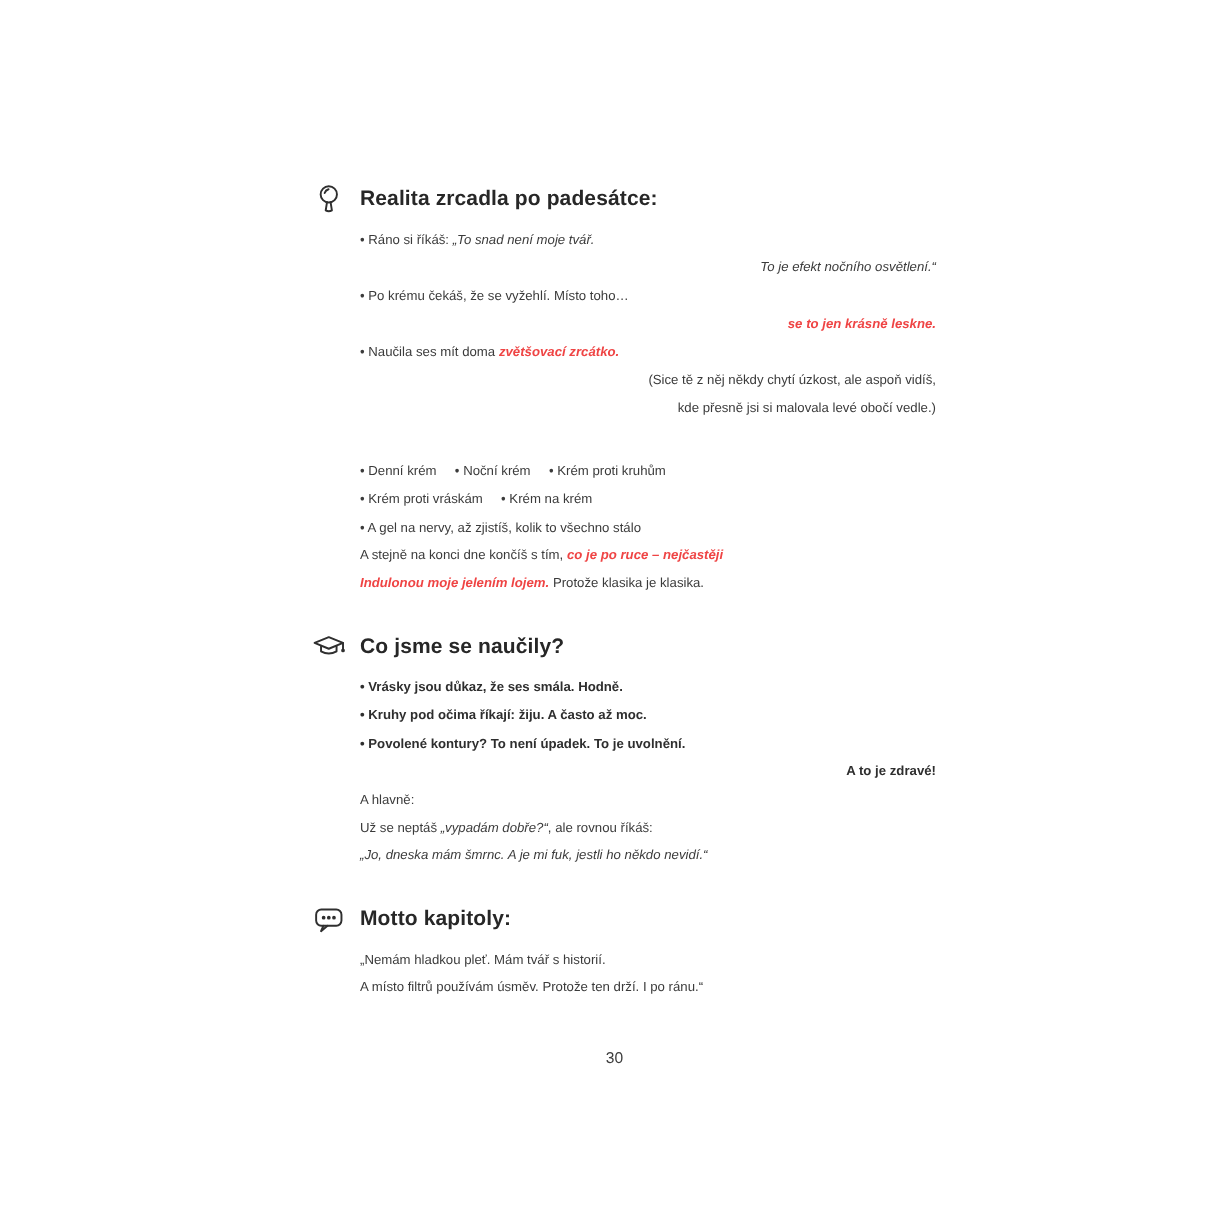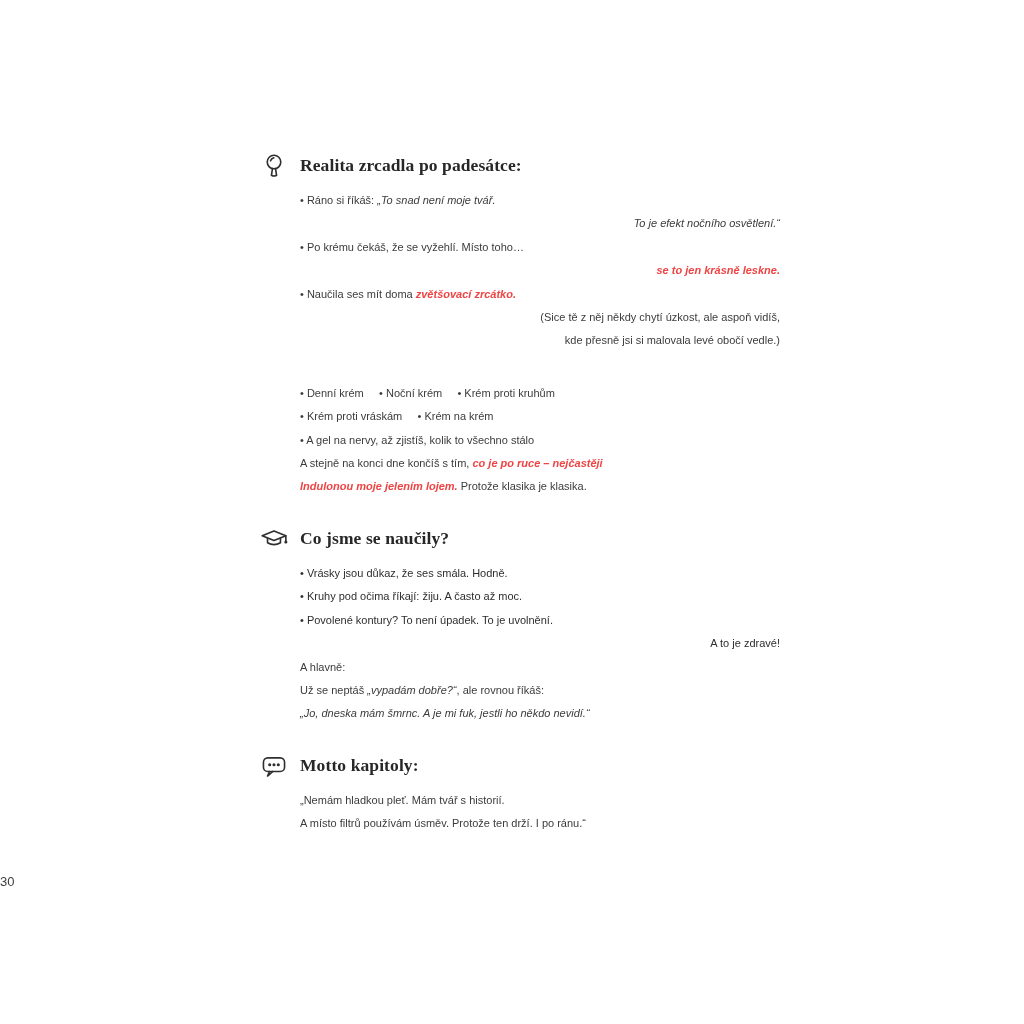--- a/index.html
+++ b/index.html
@@ -32,39 +32,38 @@
     height: 28px;
     display: inline-block;
   }
   .icon svg { width: 28px; height: 28px; display: block; }
   h2 {
     margin: 0;
     font-size: 17.5px;
     font-weight: 700;
     color: #272727;
     letter-spacing: 0.1px;
-    font-family: Liberation Serif, serif;
   }
   .line {
     margin: 0;
     font-size: 11px;
     line-height: 23.4px;
     color: #3b3b3b;
   }
   .indent { padding-left: 10px; text-align: right; }
   .seg { white-space: pre-wrap; }
   .it { font-style: italic; }
-  .bd { font-weight: 400; color: #2e2e2e; }
+  .bd { font-weight: 700; color: #2e2e2e; }
   .bi { font-weight: 700; font-style: italic; color: #ef4444; }
   .pagenum {
     position: absolute;
     top: 874px;
     left: 0;
     width: 100%;
-    text-align: left;
+    text-align: center;
     font-size: 13px;
     color: #3e3e3e;
   }
 </style>
 </head>
 <body>
 
 <div class="page">
   <div class="content">
 

